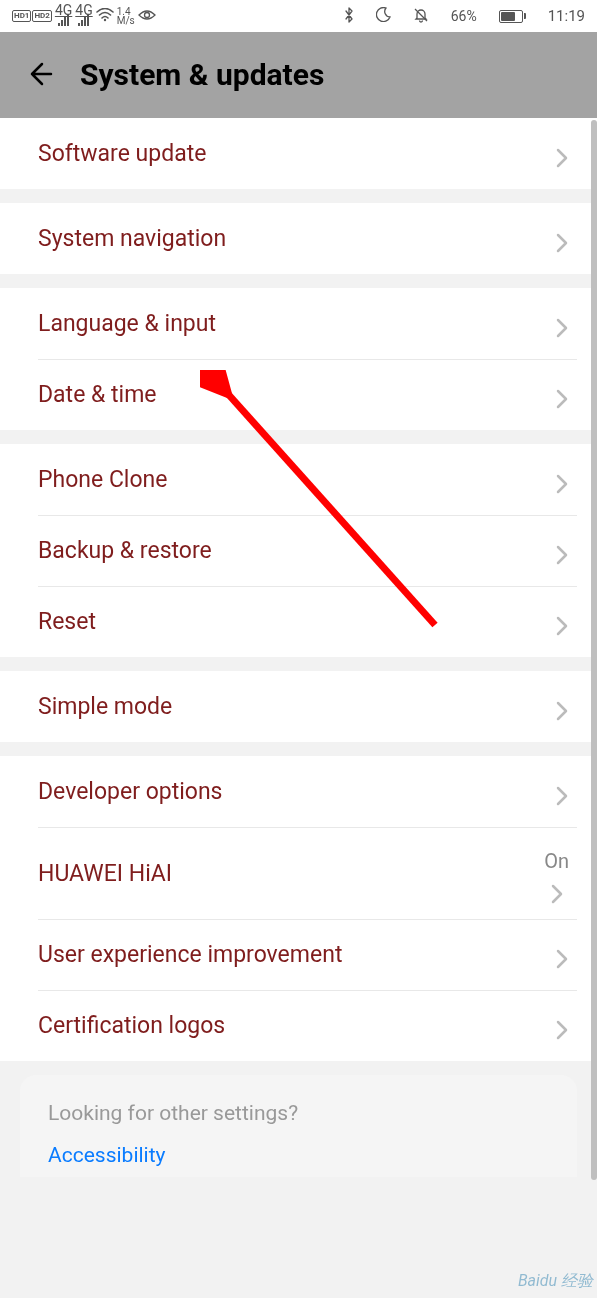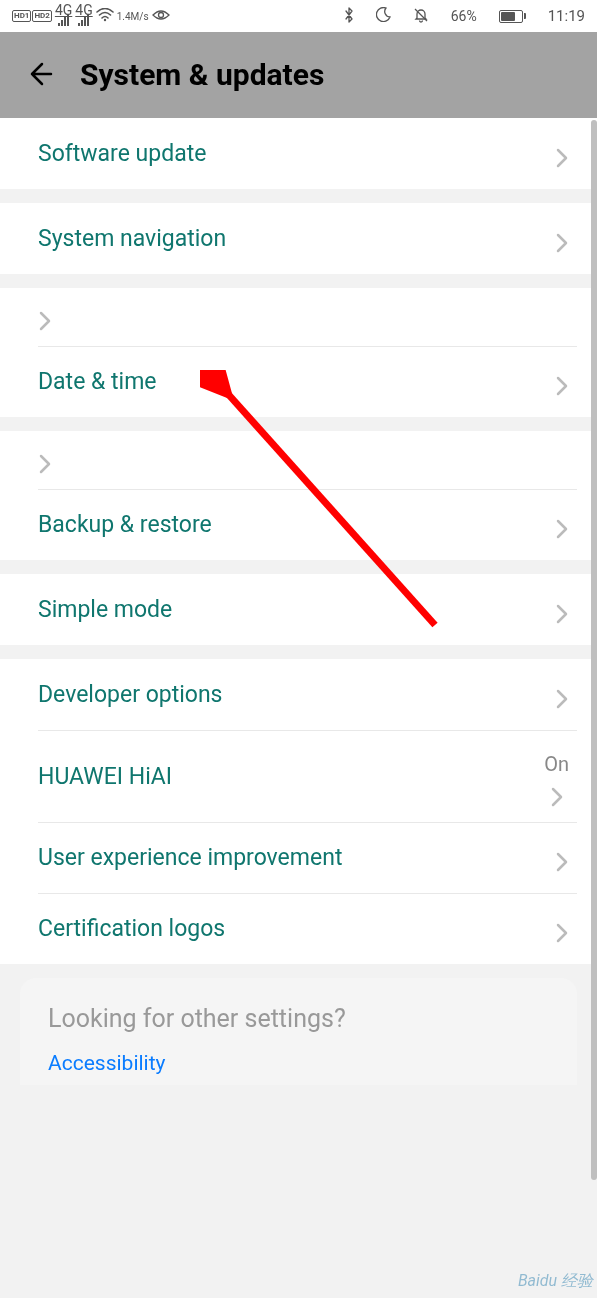--- a/index.html
+++ b/index.html
@@ -53,33 +53,33 @@
       display:flex; align-items:center; justify-content:space-between;
       padding: 22px 28px 22px 38px;
       cursor:pointer;
     }
     .item + .item { border-top: 1px solid #eee; margin-left:0; }
     .group .item + .item { position:relative; }
     .group .item + .item::before{
       content:""; position:absolute; top:0; left:38px; right:20px; height:1px; background:#e8e8e8;
     }
     .item + .item{border-top:none;}
-    .item-label { font-size: 23px; color: #0f766e; }
+    .item-label { font-size: 23px; color: #7f1d1d; }
     .item-right{display:flex;align-items:center;gap:10px;flex-direction:column;}
     .item-value{font-size:20px;color:#888;}
     .chevron { width:14px; height:14px; }
     .chevron svg{display:block;}
 
     .footer-card{
       background:#f5f5f5;
       border-radius:16px 16px 0 0;
       margin: 0 20px;
       padding: 26px 28px 10px 28px;
     }
-    .footer-text{ font-size:25px; color:#999; margin-bottom:18px;}
+    .footer-text{ font-size:21px; color:#999; margin-bottom:18px;}
     .footer-link{ font-size:21px; color:#0a7cff; font-weight:400;}
 
     .scrollbar{position:absolute; right:0; top:120px; width:6px; height:1060px; background:#bfbfbf; border-radius:3px;}
 
     .arrow-annotation{
       position:absolute;
       left: 200px;
       top: 370px;
       pointer-events:none;
       z-index:10;
@@ -115,21 +115,21 @@
           <span></span>
           <span></span>
         </span>
     </div>
     <span>
       <svg width="18" height="14" viewBox="0 0 18 14">
           <path d="M1 4 Q9 -3 17 4 M3.5 7 Q9 2 14.5 7 M6 10 Q9 7 12 10" stroke="#555" stroke-width="1.6" fill="none" stroke-linecap="round"></path>
           <circle cx="9" cy="12" r="1.2" fill="#555"></circle>
         </svg>
     </span>
-    <div style="display:flex;flex-direction:row;line-height:1;">
+    <div style="display:flex;flex-direction:column;line-height:1;">
       <span class="speed">1.4</span>
       <span class="speed">M/s</span>
     </div>
     <span>
       <svg width="18" height="12" viewBox="0 0 18 12">
           <path d="M1 6 Q9 -2 17 6 Q9 14 1 6 Z" stroke="#555" stroke-width="1.3" fill="none"></path>
           <circle cx="9" cy="6" r="2.5" stroke="#555" stroke-width="1.3" fill="none"></circle>
         </svg>
     </span>
   </div>
@@ -192,20 +192,21 @@
           <svg width="14" height="22" viewBox="0 0 14 22">
             <path d="M3 3 L11 11 L3 19" stroke="#bbb" stroke-width="2.5" fill="none" stroke-linecap="round" stroke-linejoin="round"></path>
           </svg>
         </span>
       </span>
   </div>
 </div>
 
 <div class="group">
   <div class="item">
+    <span class="item-label">Language &amp; input</span>
     <span class="item-right">
         <span class="chevron">
           <svg width="14" height="22" viewBox="0 0 14 22">
             <path d="M3 3 L11 11 L3 19" stroke="#bbb" stroke-width="2.5" fill="none" stroke-linecap="round" stroke-linejoin="round"></path>
           </svg>
         </span>
       </span>
   </div>
   <div class="item">
     <span class="item-label">Date &amp; time</span>
@@ -214,30 +215,41 @@
           <svg width="14" height="22" viewBox="0 0 14 22">
             <path d="M3 3 L11 11 L3 19" stroke="#bbb" stroke-width="2.5" fill="none" stroke-linecap="round" stroke-linejoin="round"></path>
           </svg>
         </span>
       </span>
   </div>
 </div>
 
 <div class="group">
   <div class="item">
+    <span class="item-label">Phone Clone</span>
     <span class="item-right">
         <span class="chevron">
           <svg width="14" height="22" viewBox="0 0 14 22">
             <path d="M3 3 L11 11 L3 19" stroke="#bbb" stroke-width="2.5" fill="none" stroke-linecap="round" stroke-linejoin="round"></path>
           </svg>
         </span>
       </span>
   </div>
   <div class="item">
     <span class="item-label">Backup &amp; restore</span>
+    <span class="item-right">
+        <span class="chevron">
+          <svg width="14" height="22" viewBox="0 0 14 22">
+            <path d="M3 3 L11 11 L3 19" stroke="#bbb" stroke-width="2.5" fill="none" stroke-linecap="round" stroke-linejoin="round"></path>
+          </svg>
+        </span>
+      </span>
+  </div>
+  <div class="item">
+    <span class="item-label">Reset</span>
     <span class="item-right">
         <span class="chevron">
           <svg width="14" height="22" viewBox="0 0 14 22">
             <path d="M3 3 L11 11 L3 19" stroke="#bbb" stroke-width="2.5" fill="none" stroke-linecap="round" stroke-linejoin="round"></path>
           </svg>
         </span>
       </span>
   </div>
 </div>
 

